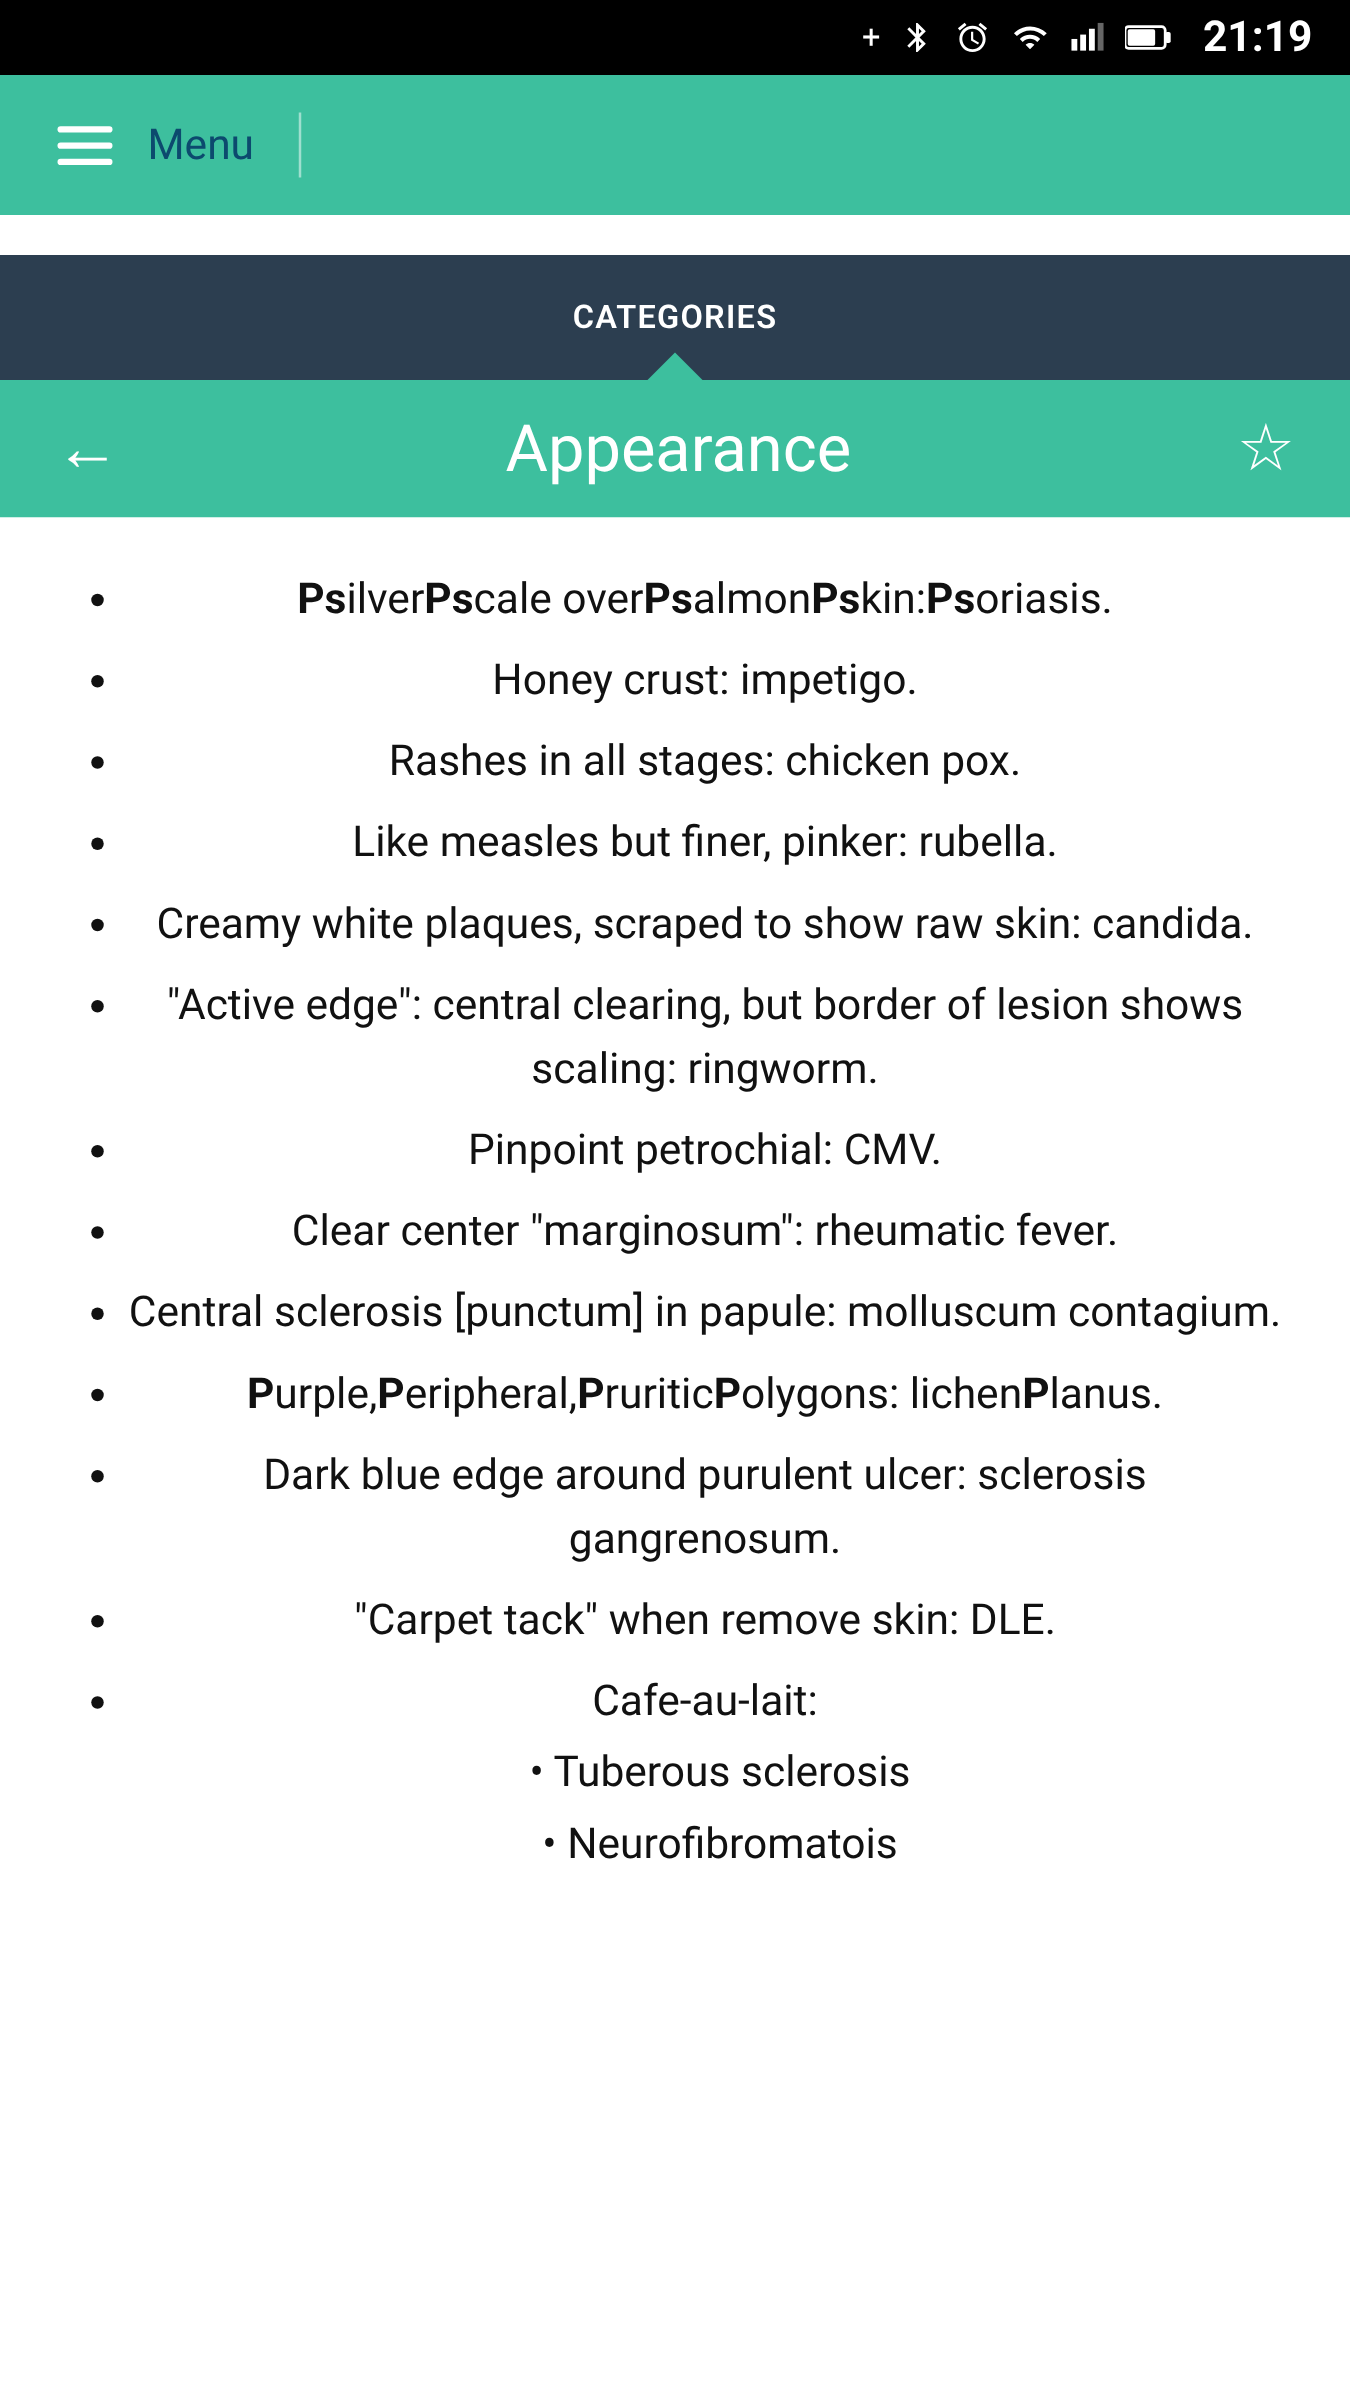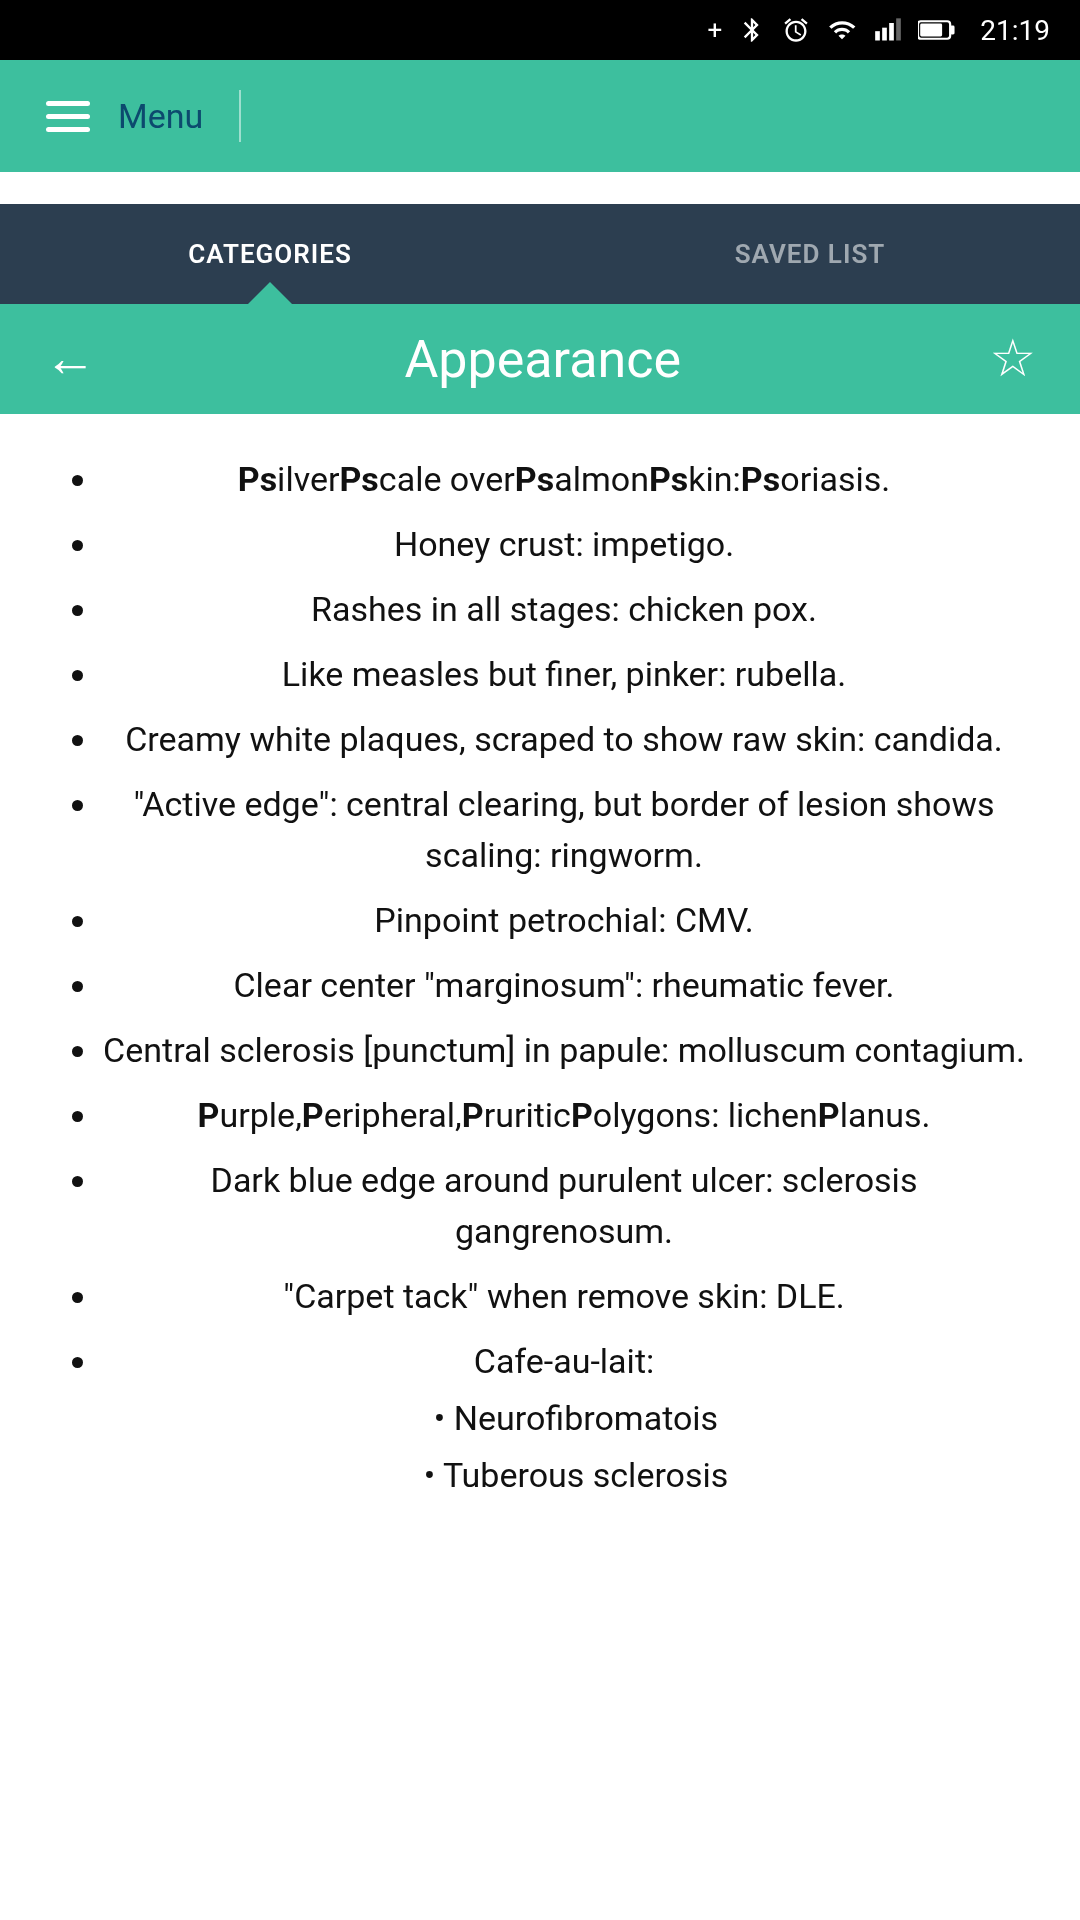--- a/index.html
+++ b/index.html
@@ -23,22 +23,22 @@
       padding: 0 30px;
       gap: 18px;
     }
     .status-bar-icons {
       display: flex;
       align-items: center;
       gap: 16px;
     }
     .status-time {
       color: #fff;
-      font-size: 28px;
-      font-weight: 400;
+      font-size: 34px;
+      font-weight: 700;
       margin-left: 8px;
     }
     .status-icon {
       color: #fff;
       font-size: 26px;
     }
 
     
     .app-bar {
       width: 100%;
@@ -231,23 +231,20 @@
       <span></span>
   </div>
   <span class="menu-label">Menu</span>
   <div class="divider-vertical"></div>
 </div>
 
 <div class="tab-bar">
   <div class="tab-item active">
     <span class="tab-label">CATEGORIES</span>
     <div class="tab-underline"></div>
-  </div>
-  <div class="tab-item">
-    <span class="tab-label">SAVED LIST</span>
   </div>
 </div>
 
 <div class="section-header">
   <span class="back-btn">←</span>
   <span class="section-title">Appearance</span>
   <span class="star-btn">☆</span>
 </div>
 
 <div class="content">
@@ -259,18 +256,18 @@
     <li>Creamy white plaques, scraped to show raw skin: candida.</li>
     <li>"Active edge": central clearing, but border of lesion shows scaling: ringworm.</li>
     <li>Pinpoint petrochial: CMV.</li>
     <li>Clear center "marginosum": rheumatic fever.</li>
     <li>Central sclerosis [punctum] in papule: molluscum contagium.</li>
     <li><b>P</b>urple,<b>P</b>eripheral,<b>P</b>ruritic<b>P</b>olygons: lichen<b>P</b>lanus.</li>
     <li>Dark blue edge around purulent ulcer: sclerosis gangrenosum.</li>
     <li>"Carpet tack" when remove skin: DLE.</li>
     <li>Cafe-au-lait:
       <ul class="sub-list">
+        <li>Tuberous sclerosis</li>
         <li>Neurofibromatois</li>
-        <li>Tuberous sclerosis</li>
       </ul>
     </li>
   </ul>
 </div>
 
 </body></html>

